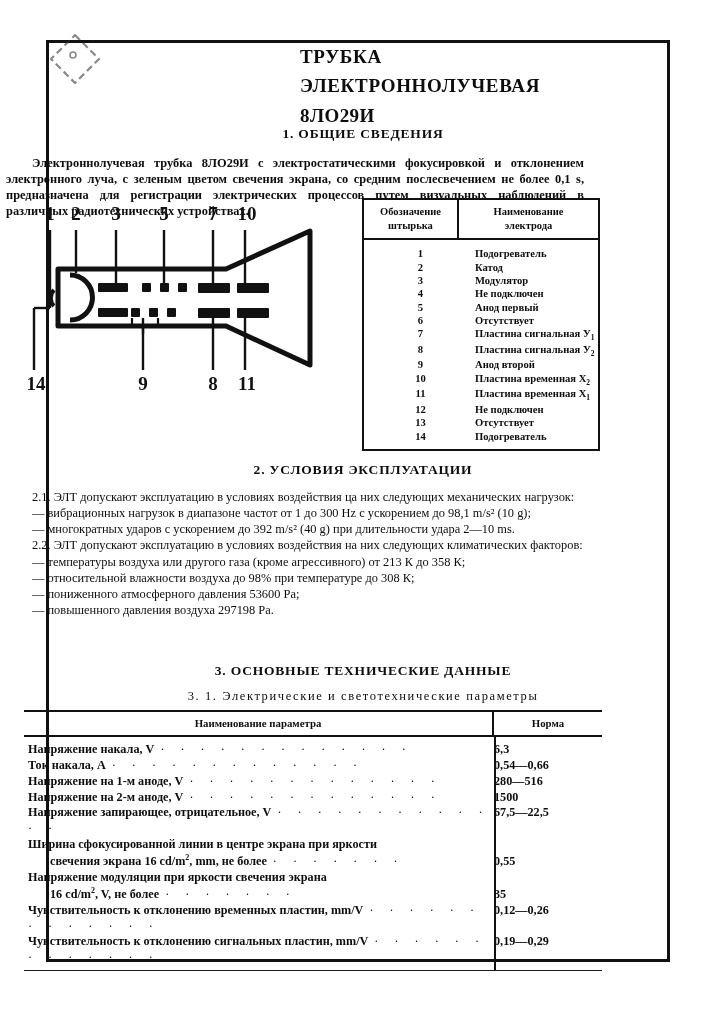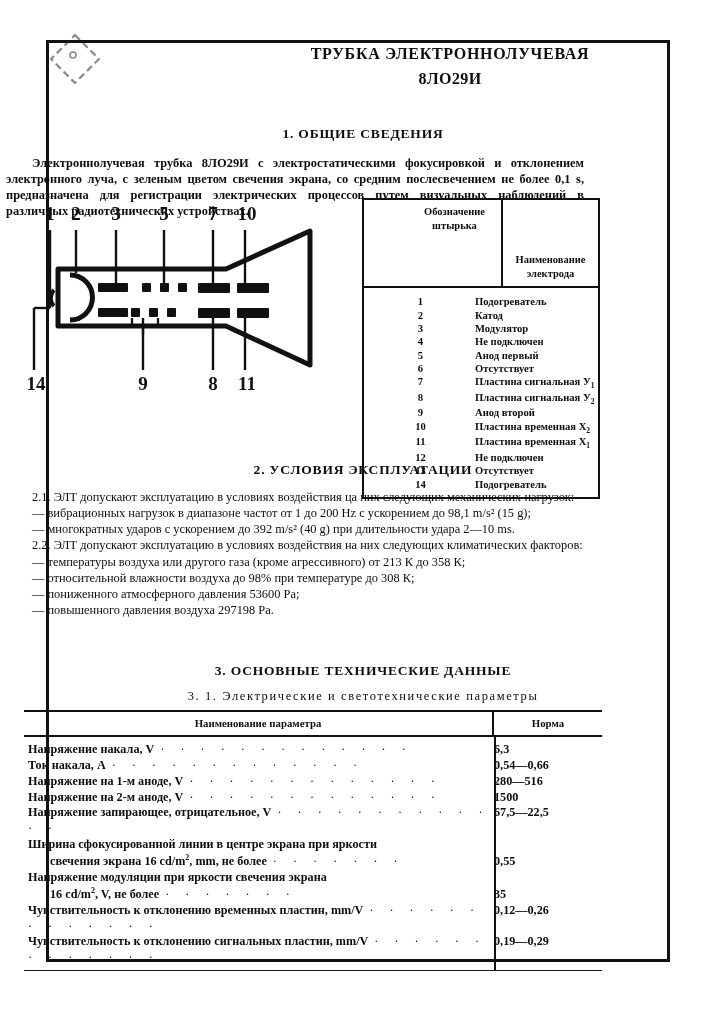--- a/index.html
+++ b/index.html
@@ -37,22 +37,22 @@
     height: 62px;
     opacity: .55;
   }
 
   
   #title-block {
     position: absolute;
     left: 300px;
     top: 42px;
     width: 300px;
-    text-align: center;
-    font-size: 16px;
+    text-align: left;
+    font-size: 19px;
     font-weight: bold;
     letter-spacing: .7px;
     line-height: 1.55;
   }
   #title-block .line2 { letter-spacing: .4px; }
 
   
   .sec-head {
     position: absolute;
     width: 100%;
@@ -100,40 +100,38 @@
     left: 362px;
     top: 198px;
     width: 238px;
     border: 2px solid #111;
     box-sizing: border-box;
     background: #fff;
   }
   #pin-table .pt-head {
     display: flex;
     border-bottom: 2px solid #111;
-    padding-left: 44px;
   }
   #pin-table .pt-head .c1 {
     width: 95px;
     box-sizing: border-box;
     border-right: 2px solid #111;
     text-align: center;
     font-size: 10.5px;
     font-weight: bold;
     padding: 5px 2px 6px;
     line-height: 1.3;
   }
   #pin-table .pt-head .c2 {
     flex: 1;
     text-align: center;
     font-size: 10.5px;
     font-weight: bold;
     padding: 5px 2px 6px;
     line-height: 1.3;
-    margin-top: 48px;
   }
   #pin-table .pt-body { padding: 7px 0 6px; }
   #pin-table .pt-row {
     display: flex;
     font-size: 10.6px;
     line-height: 1.26;
     font-weight: bold;
   }
   #pin-table .pt-row .n {
     width: 95px;
@@ -388,21 +386,21 @@
         <div class="n">14</div>
         <div class="e">Подогреватель</div>
       </div>
     </div>
 </div>
 
 <div class="sec-head" style="top:462px;">2.  УСЛОВИЯ  ЭКСПЛУАТАЦИИ</div>
 
 <div class="para reg" style="top:489px;">
   <p>2.1. ЭЛТ допускают эксплуатацию в условиях воздействия ца них следующих механических нагрузок:</p>
-  <p class="dash">— вибрационных нагрузок в диапазоне частот от 1 до 200 Hz с ускорением до 98,1 m/s² (15 g);</p>
+  <p class="dash">— вибрационных нагрузок в диапазоне частот от 1 до 300 Hz с ускорением до 98,1 m/s² (10 g);</p>
   <p class="dash">— многократных ударов с ускорением до 392 m/s² (40 g) при длительности удара 2—10 ms.</p>
   <p>2.2. ЭЛТ допускают эксплуатацию в условиях воздействия на них следующих климатических факторов:</p>
   <p class="dash">— температуры воздуха или другого газа (кроме агрессивного) от 213 К до 358 К;</p>
   <p class="dash">— относительной влажности воздуха до 98% при температуре до 308 К;</p>
   <p class="dash">— пониженного атмосферного давления 53600 Ра;</p>
   <p class="dash">— повышенного давления воздуха 297198 Ра.</p>
 </div>
 
 <div class="sec-head" style="top:663px;">3.  ОСНОВНЫЕ  ТЕХНИЧЕСКИЕ  ДАННЫЕ</div>
 <div class="sub-head" style="top:689px;">3. 1. Электрические  и  светотехнические  параметры</div>

